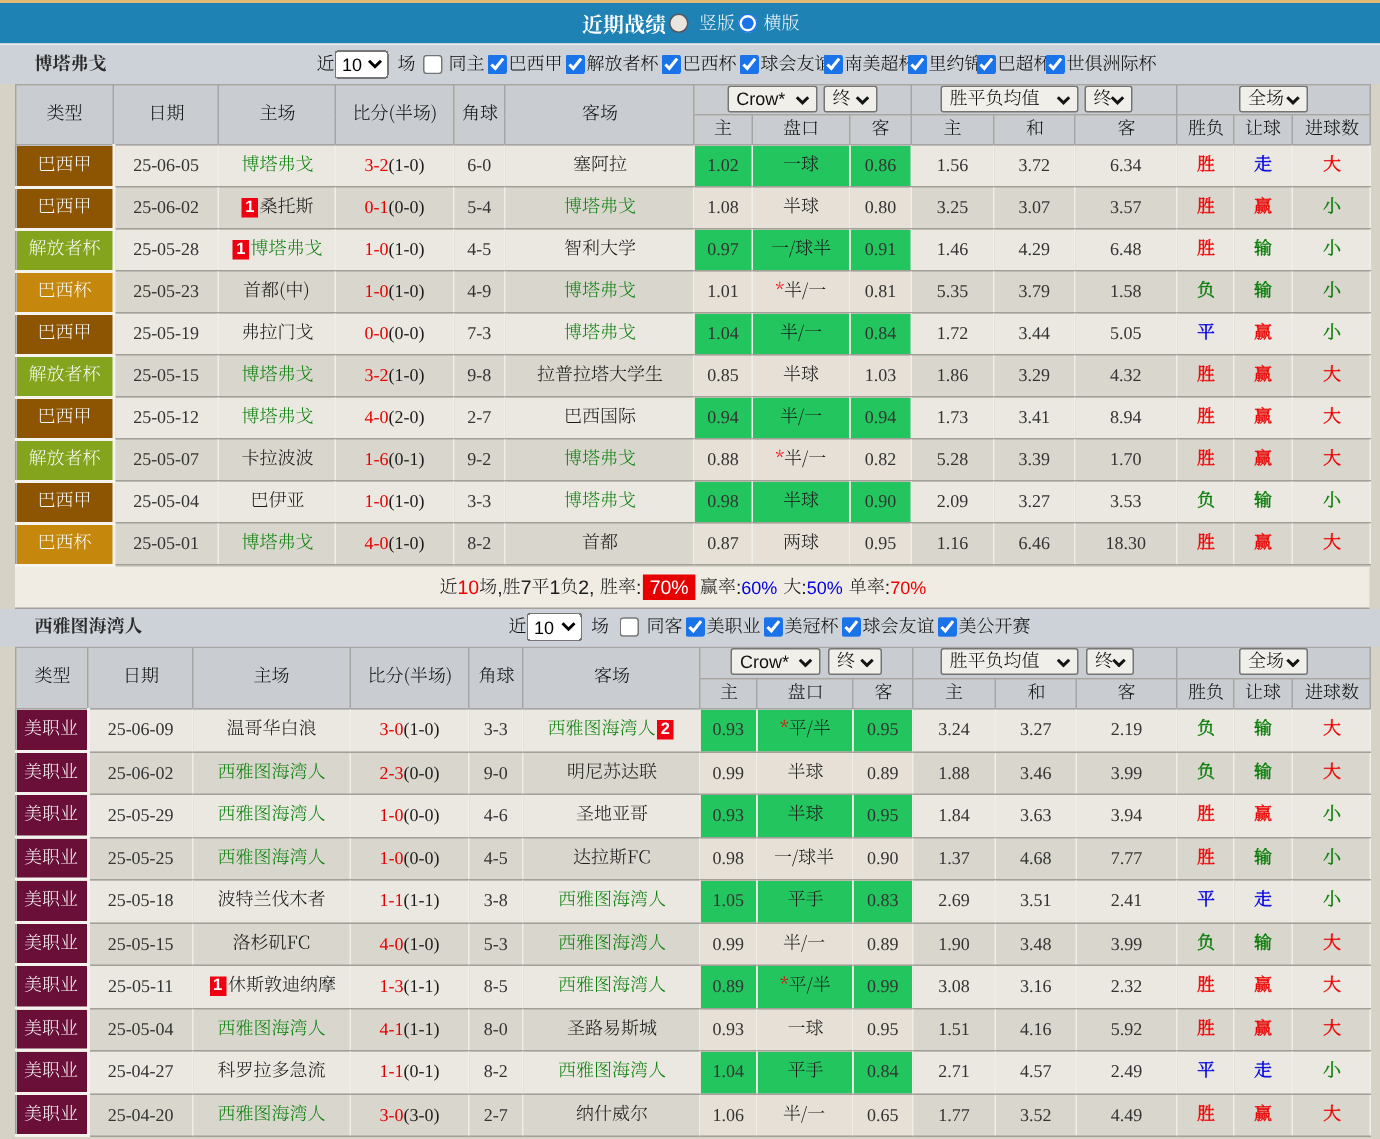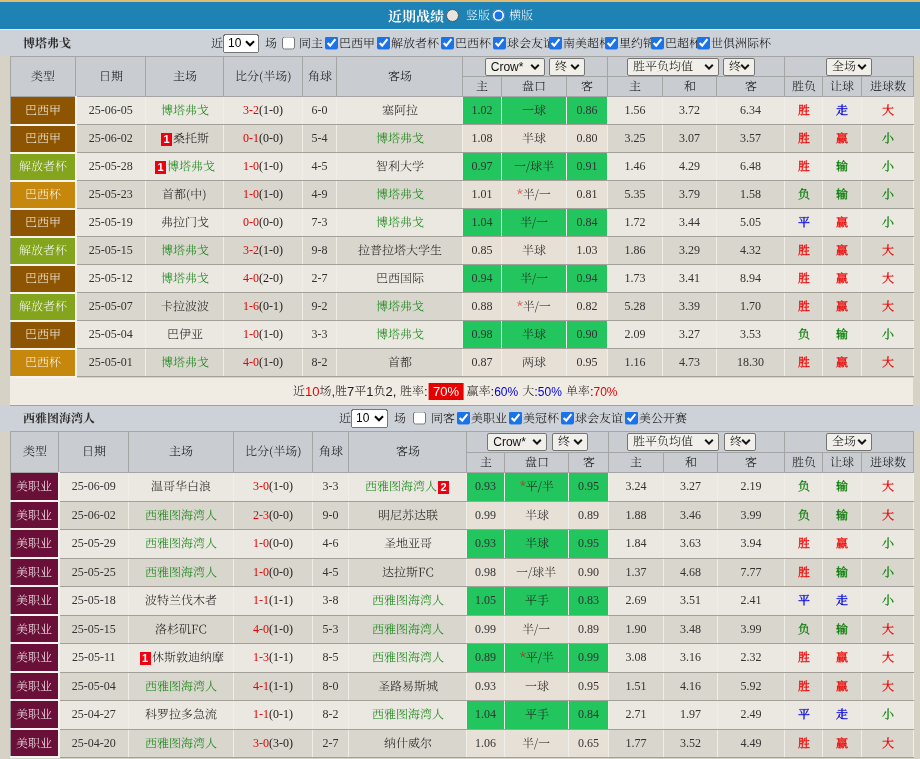--- a/index.html
+++ b/index.html
@@ -814,21 +814,21 @@
             <use href="#g148" fill="#1c1c1c" transform="translate(0.0,10.5) scale(0.048,-0.048)"></use>
             <use href="#g141" fill="#1c1c1c" transform="translate(12.0,10.5) scale(0.048,-0.048)"></use>
           </svg></td>
         <td class="o dt">0.87</td>
         <td class="o"><svg class="t " width="24" height="14">
             <use href="#g22" fill="#1c1c1c" transform="translate(0.0,10.5) scale(0.048,-0.048)"></use>
             <use href="#g106" fill="#1c1c1c" transform="translate(12.0,10.5) scale(0.048,-0.048)"></use>
           </svg></td>
         <td class="o dt">0.95</td>
         <td class="dt">1.16</td>
-        <td class="dt">4.73</td>
+        <td class="dt">6.46</td>
         <td class="dt">18.30</td>
         <td><svg class="t " width="12" height="14">
             <use href="#g123" fill="#ee0000" stroke="#ee0000" stroke-width="8" transform="translate(0.0,10.5) scale(0.048,-0.048)"></use>
           </svg></td>
         <td><svg class="t " width="12" height="14">
             <use href="#g132" fill="#ee0000" stroke="#ee0000" stroke-width="8" transform="translate(0.0,10.5) scale(0.048,-0.048)"></use>
           </svg></td>
         <td><svg class="t " width="12" height="14">
             <use href="#g62" fill="#ee0000" stroke="#ee0000" stroke-width="8" transform="translate(0.0,10.5) scale(0.048,-0.048)"></use>
           </svg></td>
@@ -1414,21 +1414,21 @@
             <use href="#g102" fill="#0c800c" transform="translate(48.0,10.5) scale(0.048,-0.048)"></use>
             <use href="#g26" fill="#0c800c" transform="translate(60.0,10.5) scale(0.048,-0.048)"></use>
           </svg></td>
         <td class="o dt">1.04</td>
         <td class="o"><svg class="t " width="24" height="14">
             <use href="#g70" fill="#1c1c1c" transform="translate(0.0,10.5) scale(0.048,-0.048)"></use>
             <use href="#g75" fill="#1c1c1c" transform="translate(12.0,10.5) scale(0.048,-0.048)"></use>
           </svg></td>
         <td class="o dt">0.84</td>
         <td class="dt">2.71</td>
-        <td class="dt">1.97</td>
+        <td class="dt">4.57</td>
         <td class="dt">2.49</td>
         <td><svg class="t " width="12" height="14">
             <use href="#g70" fill="#0000e0" stroke="#0000e0" stroke-width="8" transform="translate(0.0,10.5) scale(0.048,-0.048)"></use>
           </svg></td>
         <td><svg class="t " width="12" height="14">
             <use href="#g133" fill="#0000e0" stroke="#0000e0" stroke-width="8" transform="translate(0.0,10.5) scale(0.048,-0.048)"></use>
           </svg></td>
         <td><svg class="t " width="12" height="14">
             <use href="#g66" fill="#027c02" stroke="#027c02" stroke-width="8" transform="translate(0.0,10.5) scale(0.048,-0.048)"></use>
           </svg></td>

